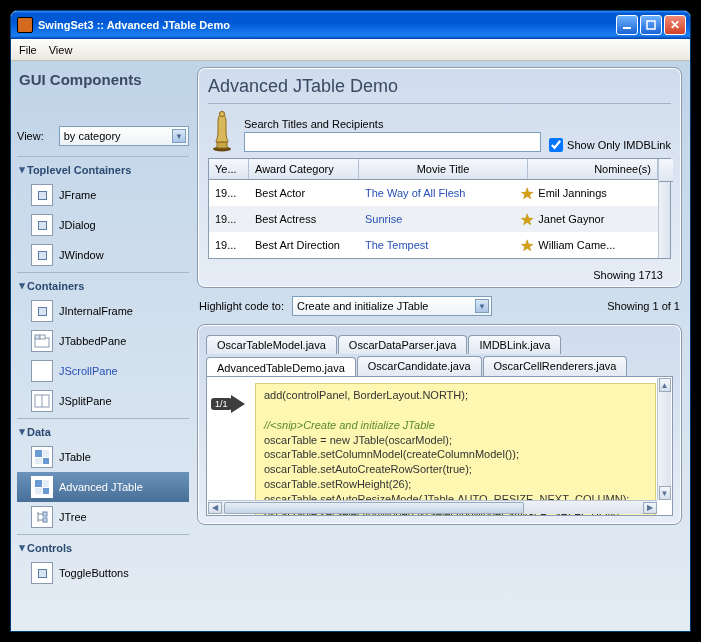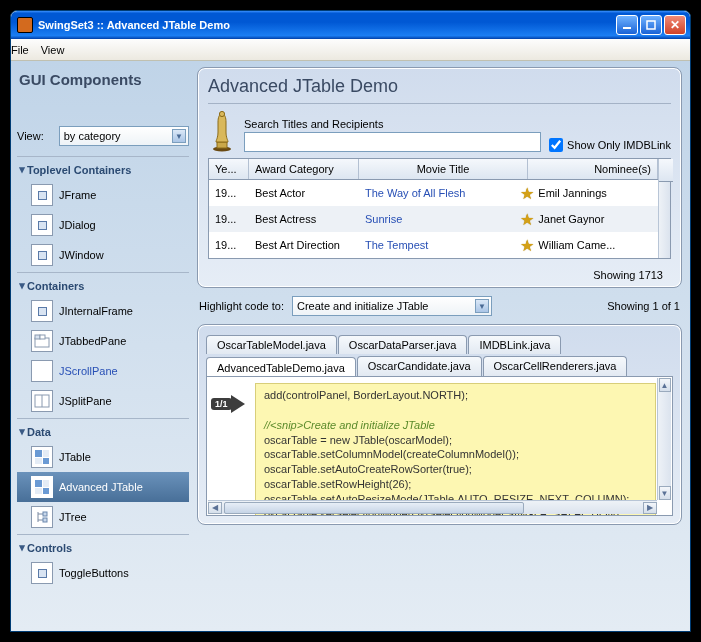--- a/index.html
+++ b/index.html
@@ -5,21 +5,21 @@
 * { margin: 0; padding: 0; box-sizing: border-box; font-family: Tahoma, Arial, sans-serif; font-size: 11px; }
 body { background: #000; width: 701px; height: 642px; overflow: hidden; }
 .outer-shadow { padding: 10px; }
 .window { width: 681px; height: 622px; background: #ece9d8; border: 1px solid #003c74; border-radius: 7px 7px 0 0; overflow: hidden; box-shadow: 0 0 8px rgba(0,0,0,0.8); }
 .titlebar { height: 28px; background: linear-gradient(to bottom, #3a90ff 0%, #0058d4 8%, #0058d4 40%, #1b7ef3 88%, #003fa8 100%); display: flex; align-items: center; padding: 0 4px 0 6px; color: #fff; font-weight: bold; font-size: 12px; border-radius: 6px 6px 0 0; }
 .titlebar .appicon { width: 16px; height: 16px; background:#d36a1e; margin-right: 5px; border:1px solid #000; border-radius:2px; }
 .titlebar .spacer { flex: 1; }
 .winbtn { width: 22px; height: 20px; margin-left: 2px; border-radius: 3px; border: 1px solid #fff; display: flex; align-items:center; justify-content:center; font-family: Arial; }
 .winbtn.min, .winbtn.max { background: linear-gradient(#6fb2ff,#1a63d6); color:#fff; }
 .winbtn.close { background: linear-gradient(#f08b77,#d04228); color:#fff; font-size:12px; font-weight:bold; }
-.menubar { height: 22px; background: linear-gradient(#fdfdfd,#ece9e0); border-bottom: 1px solid #c0c0b0; display: flex; align-items: center; gap: 12px; }
+.menubar { height: 22px; background: linear-gradient(#fdfdfd,#ece9e0); border-bottom: 1px solid #c0c0b0; display: flex; align-items: center; padding-left: 8px; gap: 12px; }
 .menubar span { color: #000; }
 .body { display: flex; height: calc(100% - 50px); background: linear-gradient(to bottom, #c0d4e8, #e4ecf4); }
 .sidebar { width: 182px; padding: 6px 4px 0 6px; display:flex; flex-direction:column; }
 .side-title { font-size: 15px; font-weight: bold; color: #3a4a63; padding: 4px 2px 10px 2px; }
 .viewrow { display:flex; align-items:center; gap:15px; padding-bottom:8px;margin-top:28px; }
 .viewrow label { color:#000; }
 .combo { flex:1; height:20px; border:1px solid #7b9ebd; background:linear-gradient(#fff,#eef3f7); display:flex; align-items:center; justify-content:space-between; padding:0 2px 0 4px;}
 .combo .arrow { width:14px; height:14px; background:linear-gradient(#dbe8f7,#aac5e6); border:1px solid #7b9ebd; display:flex; align-items:center; justify-content:center; font-size:8px; color:#4a6a95;}
 .treegroup { border-top:1px solid #a7b6c9; padding-top:4px; margin-top:2px; }
 .treegroup-hdr { display:flex; align-items:center; color:#2b4a72; font-weight:bold; padding:2px 0 4px 0;}
@@ -55,21 +55,21 @@
 .hlrow .combo{ width:200px; flex:none;}
 .hlrow .right{ margin-left:auto;}
 .panel-code { padding:8px; }
 .tabs { display:flex; flex-wrap:wrap; gap:1px; }
 .tab { background:linear-gradient(#f6f9fc,#e2e9f2); border:1px solid #8a9ab0; border-bottom:none; border-radius:4px 4px 0 0; padding:3px 10px; margin-top:2px; color:#000;}
 .tab.active { background:#fff; font-weight:normal; position:relative; top:1px; padding-top:4px;}
 .codebox { border:1px solid #8a9ab0; background:#fff; height:140px; position:relative; overflow:hidden;}
 .codeinner { position:absolute; top:6px; left:48px; right:16px; background:#fdf7b2; border:1px solid #d8ce7a; padding:4px 8px; font-family: "Courier New", monospace; font-size:10px; color:#333; line-height:1.35;}
 .codeinner .cmt{ color:#5a8a2a; font-style:italic;}
 .badge { position:absolute; top:18px; left:4px; display:flex; align-items:center; }
-.badge .box{ background:#3d3d3d; color:#fff; border-radius:3px; padding:1px 4px; font-size:9px;font-weight:bold;}
+.badge .box{ background:#3d3d3d; color:#fff; border-radius:3px; padding:1px 4px; font-size:9px;}
 .badge .arrowshape { width:0; height:0; border-top:9px solid transparent; border-bottom:9px solid transparent; border-left:14px solid #3d3d3d; margin-left:-1px;}
 .hscroll { position:absolute; bottom:1px; left:1px; right:15px; height:14px; background:linear-gradient(#eef2f7,#dbe3ee); border-top:1px solid #b8c5d6; display:flex; align-items:center;}
 .hscroll .btn{ width:14px; height:12px; background:linear-gradient(#f3f6fa,#d5dfeb); border:1px solid #9aaabd; display:flex; align-items:center; justify-content:center; font-size:8px; color:#5a7196;}
 .hscroll .thumb{ margin-left:2px; height:12px; width:300px; background:linear-gradient(#e7eef7,#c6d4e6); border:1px solid #9aaabd; border-radius:2px;}
 .vscroll{ position:absolute; top:1px; right:1px; bottom:15px; width:14px; background:linear-gradient(to right,#eef2f7,#dbe3ee); border-left:1px solid #b8c5d6; display:flex; flex-direction:column; align-items:center;}
 .vscroll .btn{ height:14px; width:12px; background:linear-gradient(#f3f6fa,#d5dfeb); border:1px solid #9aaabd; display:flex; align-items:center; justify-content:center; font-size:8px; color:#5a7196;}
 .sbar-v{ width:12px; background:linear-gradient(to right,#eef2f7,#dbe3ee); border-left:1px solid #b8c5d6; display:flex; flex-direction:column;}
 .mini-icon-sq{ width:9px; height:9px; border:1px solid #5a7aa8; background:#d9e4f2;}
 .rainbow{ background: repeating-conic-gradient(#f55 0 10%, #5c5 0 20%, #58f 0 30%, #fd5 0 40%); border:1px solid #8a9ab0;}
 </style>

